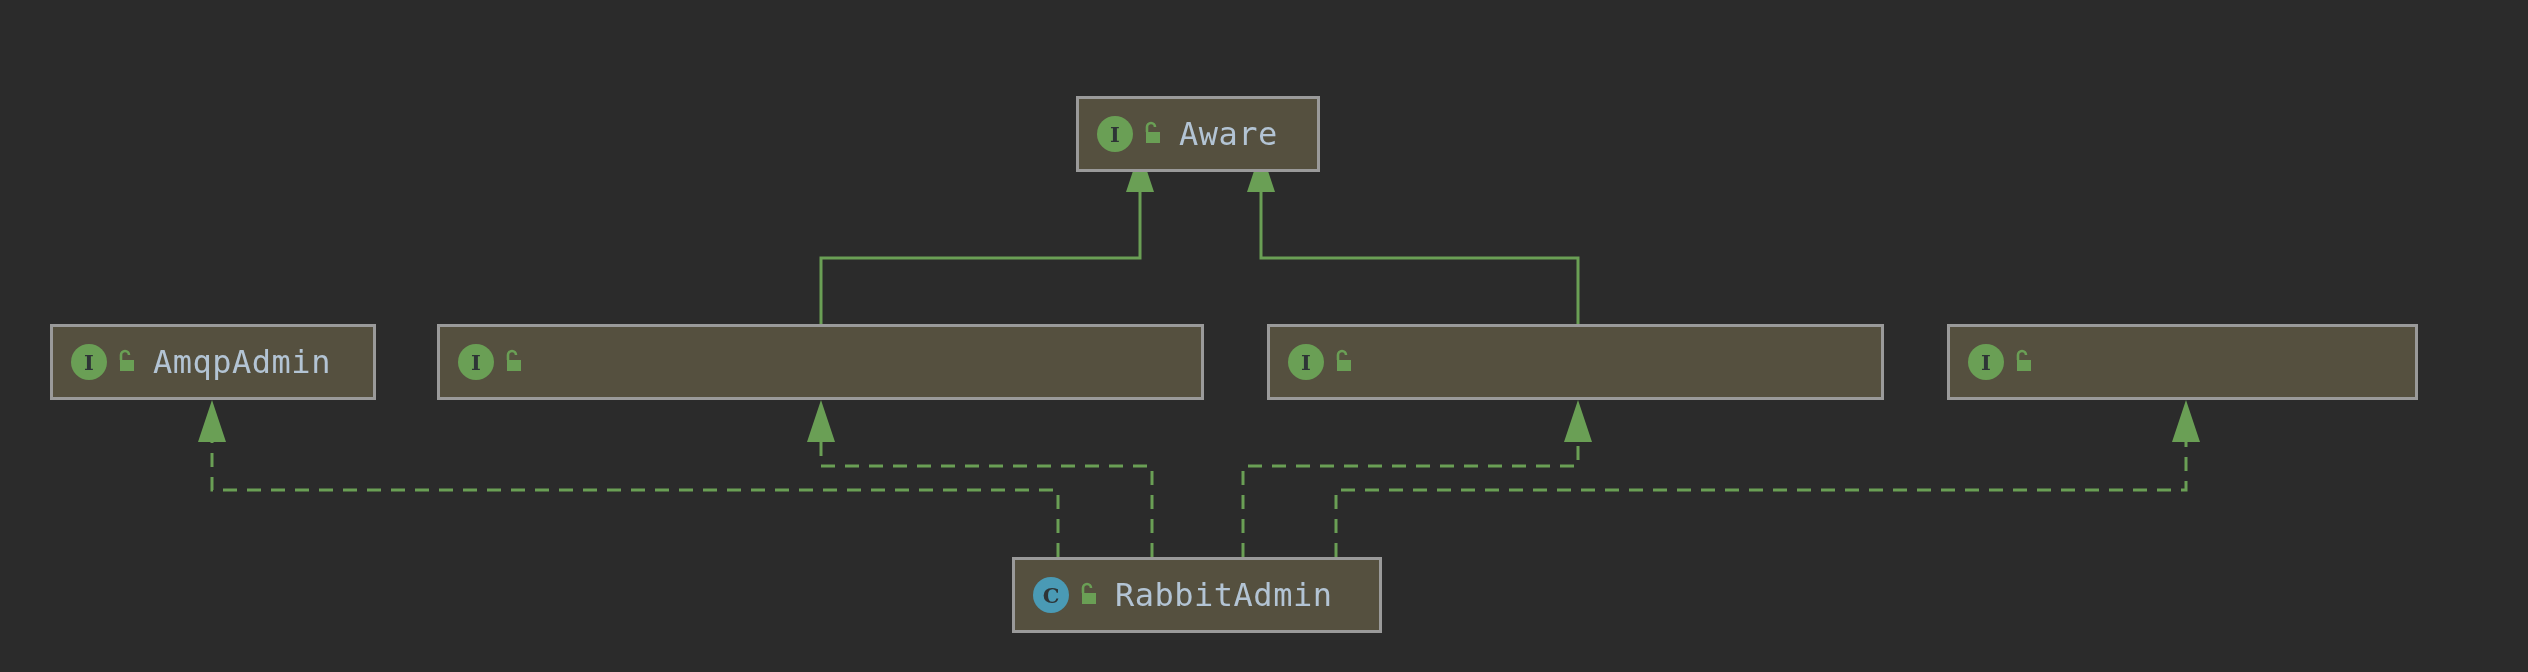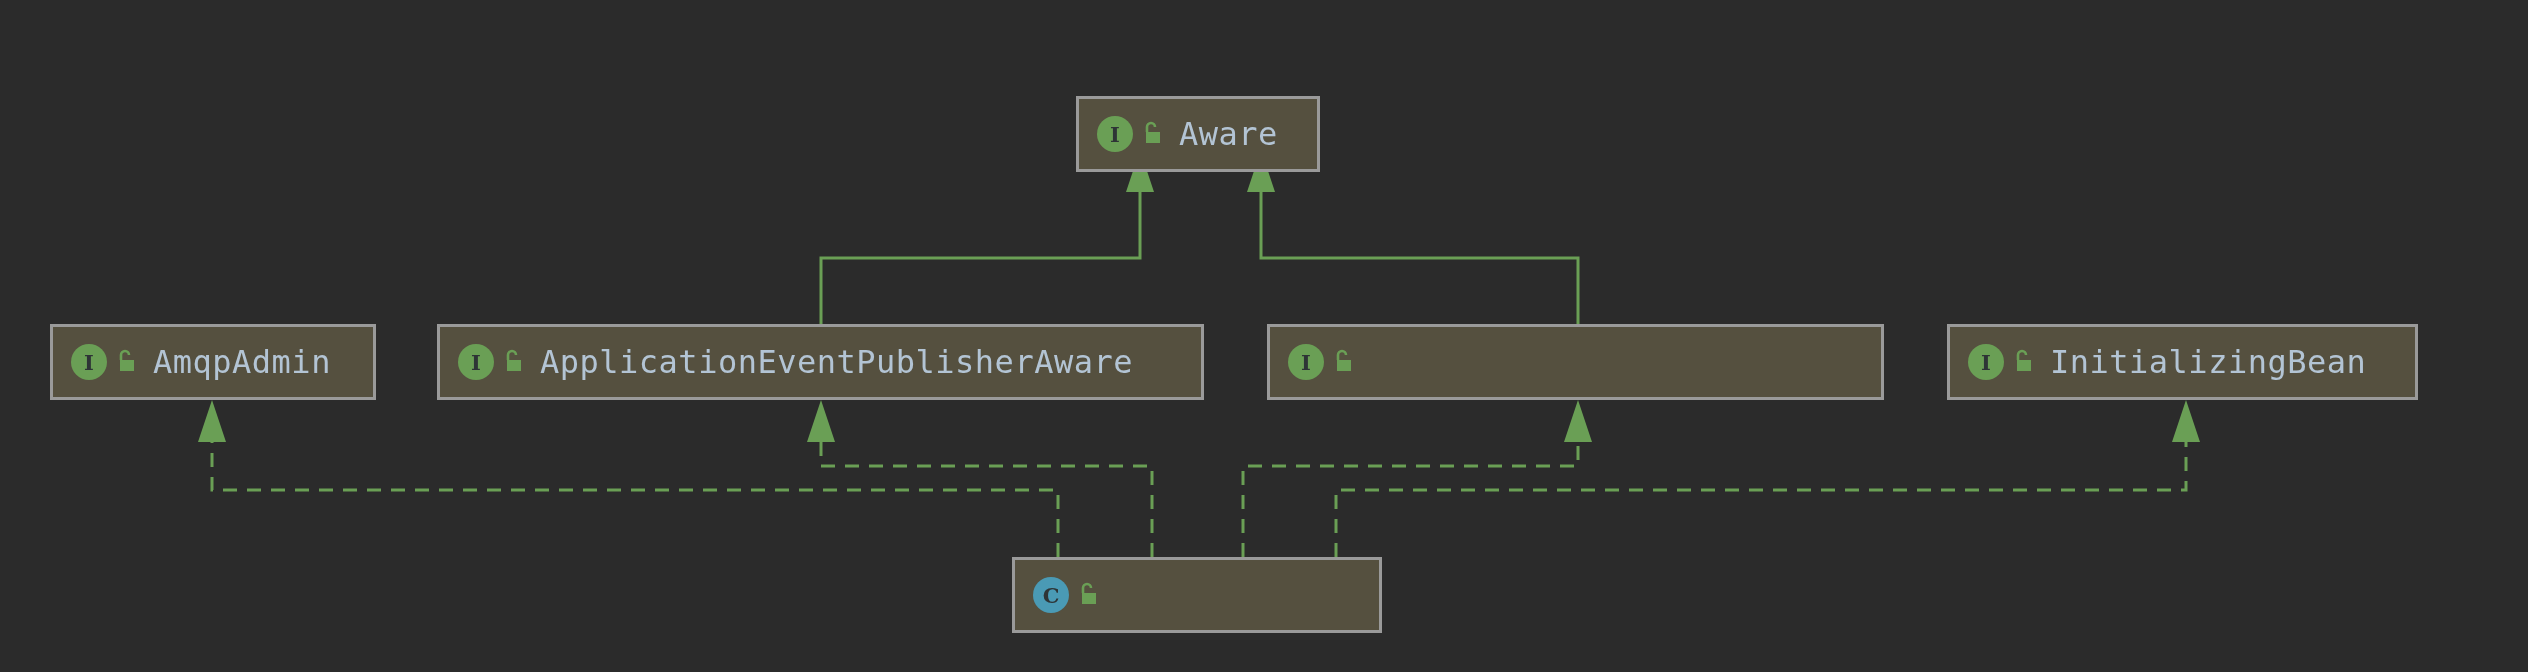--- a/index.html
+++ b/index.html
@@ -129,47 +129,46 @@
   </div>
 
   <div class="node" style="left:437px; top:324px; width:767px;">
     <span class="badge iface">I</span>
     <span class="lock">
       <svg width="22" height="26" viewBox="0 0 22 26" xmlns="http://www.w3.org/2000/svg">
         <path d="M6 11 L6 6 A4 4 0 0 1 14 6" fill="none" stroke="#6a9f55" stroke-width="2.6"></path>
         <rect x="5" y="11" width="14" height="11" fill="#6a9f55"></rect>
       </svg>
     </span>
-    <span class="label">ApplicationEventPublisherAware</span>
   </div>
 
   <div class="node" style="left:1267px; top:324px; width:617px;">
     <span class="badge iface">I</span>
     <span class="lock">
       <svg width="22" height="26" viewBox="0 0 22 26" xmlns="http://www.w3.org/2000/svg">
         <path d="M6 11 L6 6 A4 4 0 0 1 14 6" fill="none" stroke="#6a9f55" stroke-width="2.6"></path>
         <rect x="5" y="11" width="14" height="11" fill="#6a9f55"></rect>
       </svg>
     </span>
   </div>
 
   <div class="node" style="left:1947px; top:324px; width:471px;">
     <span class="badge iface">I</span>
     <span class="lock">
       <svg width="22" height="26" viewBox="0 0 22 26" xmlns="http://www.w3.org/2000/svg">
         <path d="M6 11 L6 6 A4 4 0 0 1 14 6" fill="none" stroke="#6a9f55" stroke-width="2.6"></path>
         <rect x="5" y="11" width="14" height="11" fill="#6a9f55"></rect>
       </svg>
     </span>
-    <span class="label">InitializingBean</span>
   </div>
 
   <div class="node" style="left:1012px; top:557px; width:370px;">
     <span class="badge klass">C</span>
     <span class="lock">
       <svg width="22" height="26" viewBox="0 0 22 26" xmlns="http://www.w3.org/2000/svg">
         <path d="M6 11 L6 6 A4 4 0 0 1 14 6" fill="none" stroke="#6a9f55" stroke-width="2.6"></path>
         <rect x="5" y="11" width="14" height="11" fill="#6a9f55"></rect>
       </svg>
     </span>
+    <span class="label">RabbitAdmin</span>
   </div>
 
 </div>
 
 </body></html>

